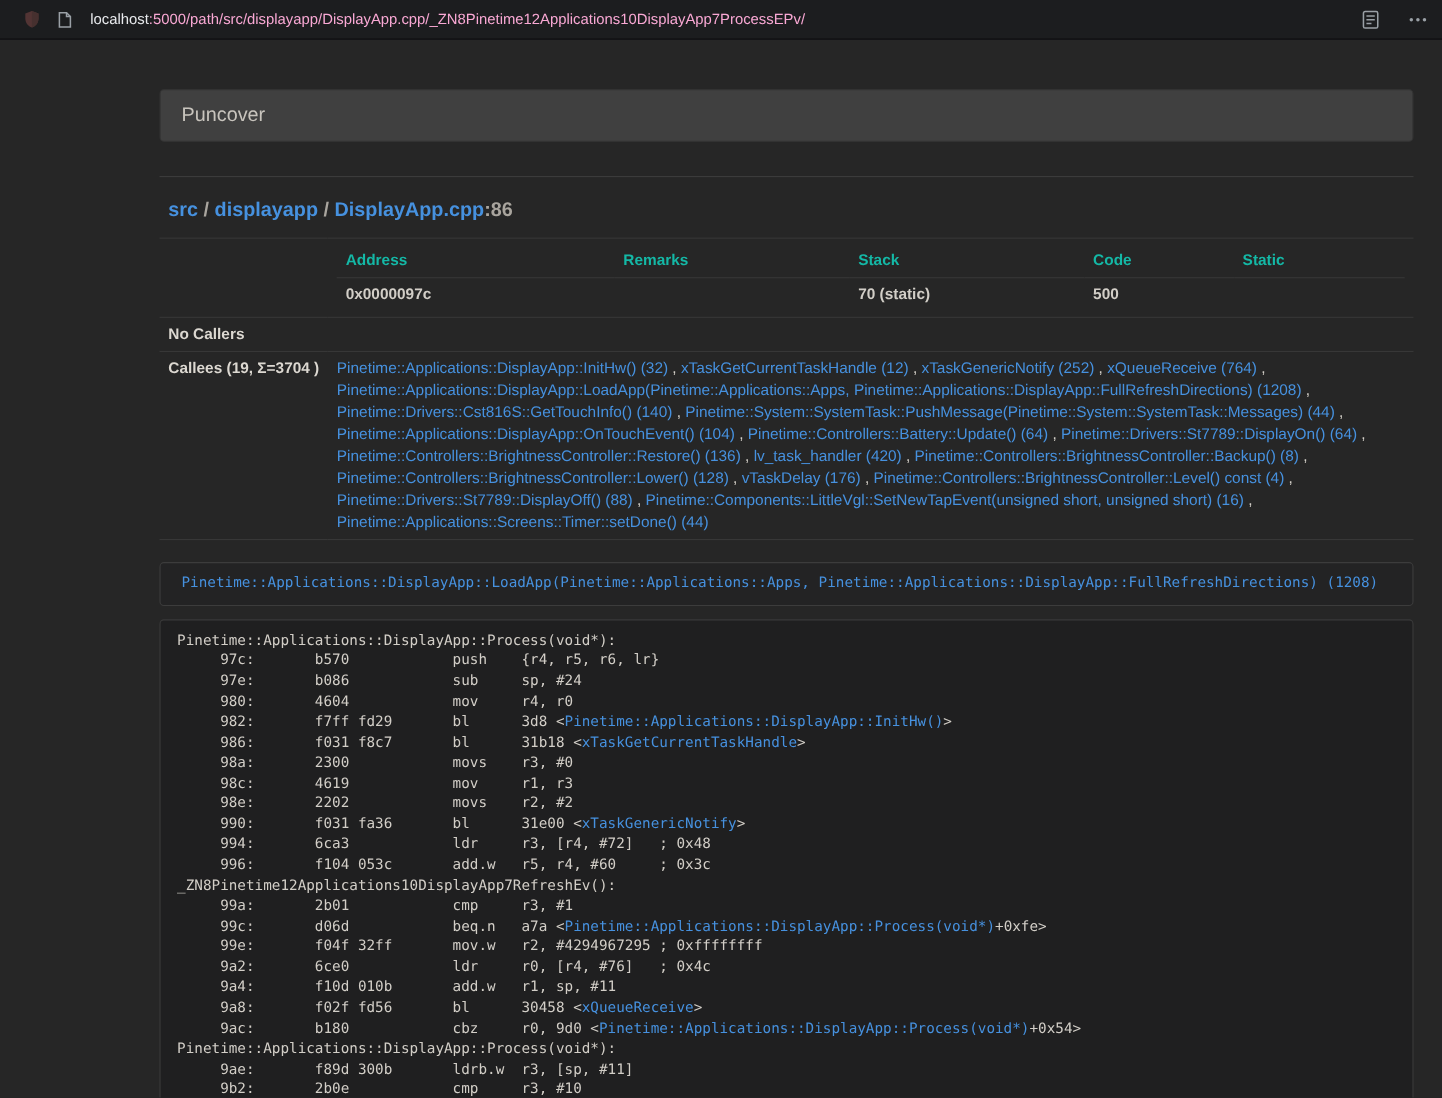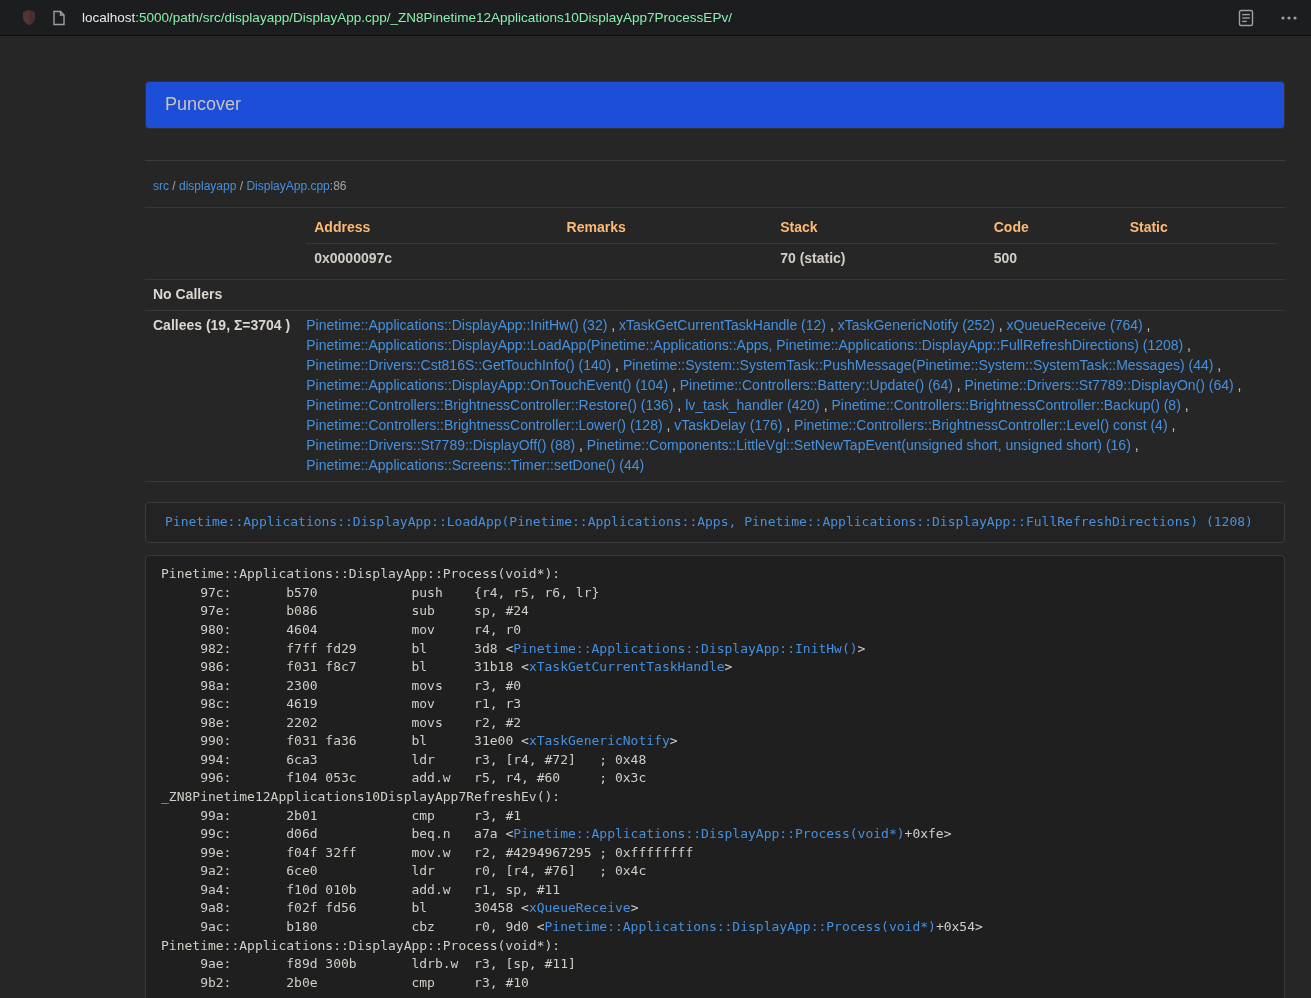--- a/index.html
+++ b/index.html
@@ -25,42 +25,42 @@
   .bar-icon { display: inline-flex; align-items: center; justify-content: center; flex: 0 0 auto; }
   .shield-wrap { margin-right: 14px; }
   .pageinfo-wrap { margin-right: 16px; }
   .urlbox {
     flex: 1 1 auto;
     font-size: 13.5px;
     white-space: nowrap;
     overflow: hidden;
   }
   .url-host { color: #e8eaed; }
-  .url-rest { color: #86efac; }
+  .url-rest { color: #f9a8d4; }
   .right-ic { margin-left: 26px; cursor: pointer; }
 
   
   .viewport { height: 962px; overflow: hidden; padding-top: 45px; }
   .container { width: 1140px; margin-left: 145px; }
 
   .navbar {
     height: 48px;
-    background: #1d4ed8;
+    background: #404040;
     border: 1px solid #323232;
     border-radius: 4px;
     display: flex;
     align-items: center;
     padding: 0 19px;
     margin-bottom: 31px;
   }
   .brand { font-size: 18px; color: #c8c4bd; }
 
   hr.rule { border: 0; border-top: 1px solid #3b3b3b; margin: 0 0 17px 0; }
 
-  .breadcrumb { padding-left: 8px; font-size: 12px; margin-bottom: 12px; color: #a9a59e; }
+  .breadcrumb { padding-left: 8px; font-size: 18px; margin-bottom: 12px; color: #a9a59e; font-weight: bold; }
   .bc-sep, .bc-suffix { color: #a9a59e; }
 
   
   table.sym-table {
     width: 100%;
     border-collapse: collapse;
     border-top: 1px solid #373737;
     border-bottom: 1px solid #373737;
     margin-bottom: 20px;
   }
@@ -74,21 +74,21 @@
   .sym-table > tbody > tr:first-child > th,
   .sym-table > tbody > tr:first-child > td { border-top: none; }
   th.row-label { width: 145px; padding-left: 20px; font-weight: bold; color: #dcd8d1; white-space: nowrap; }
   td.fn-cell { color: #d8d4cd; }
   .fn-icon { display: inline-block; vertical-align: -3px; margin-right: 7px; }
 
   td.nested-cell { padding: 0 8px 6px 8px; }
   table.nested { width: 100%; border-collapse: collapse; }
   .nested th, .nested td { text-align: left; padding: 5px 8px; border-top: 1px solid #373737; font-weight: bold; }
   .nested tr:first-child th { border-top: none; }
-  .nested th { font-weight: bold; color: #fdba74; }
+  .nested th { font-weight: bold; color: #14b8a6; }
   .col-address { width: 26%; } .col-remarks { width: 22%; } .col-stack { width: 22%; }
   .col-code { width: 14%; } .col-static { width: 16%; }
 
   td.callees { padding-left: 22px; padding-bottom: 8px; }
 
   
   .highlight-well {
     background: #232324;
     border: 1px solid #3c3c3c;
     border-radius: 4px;

